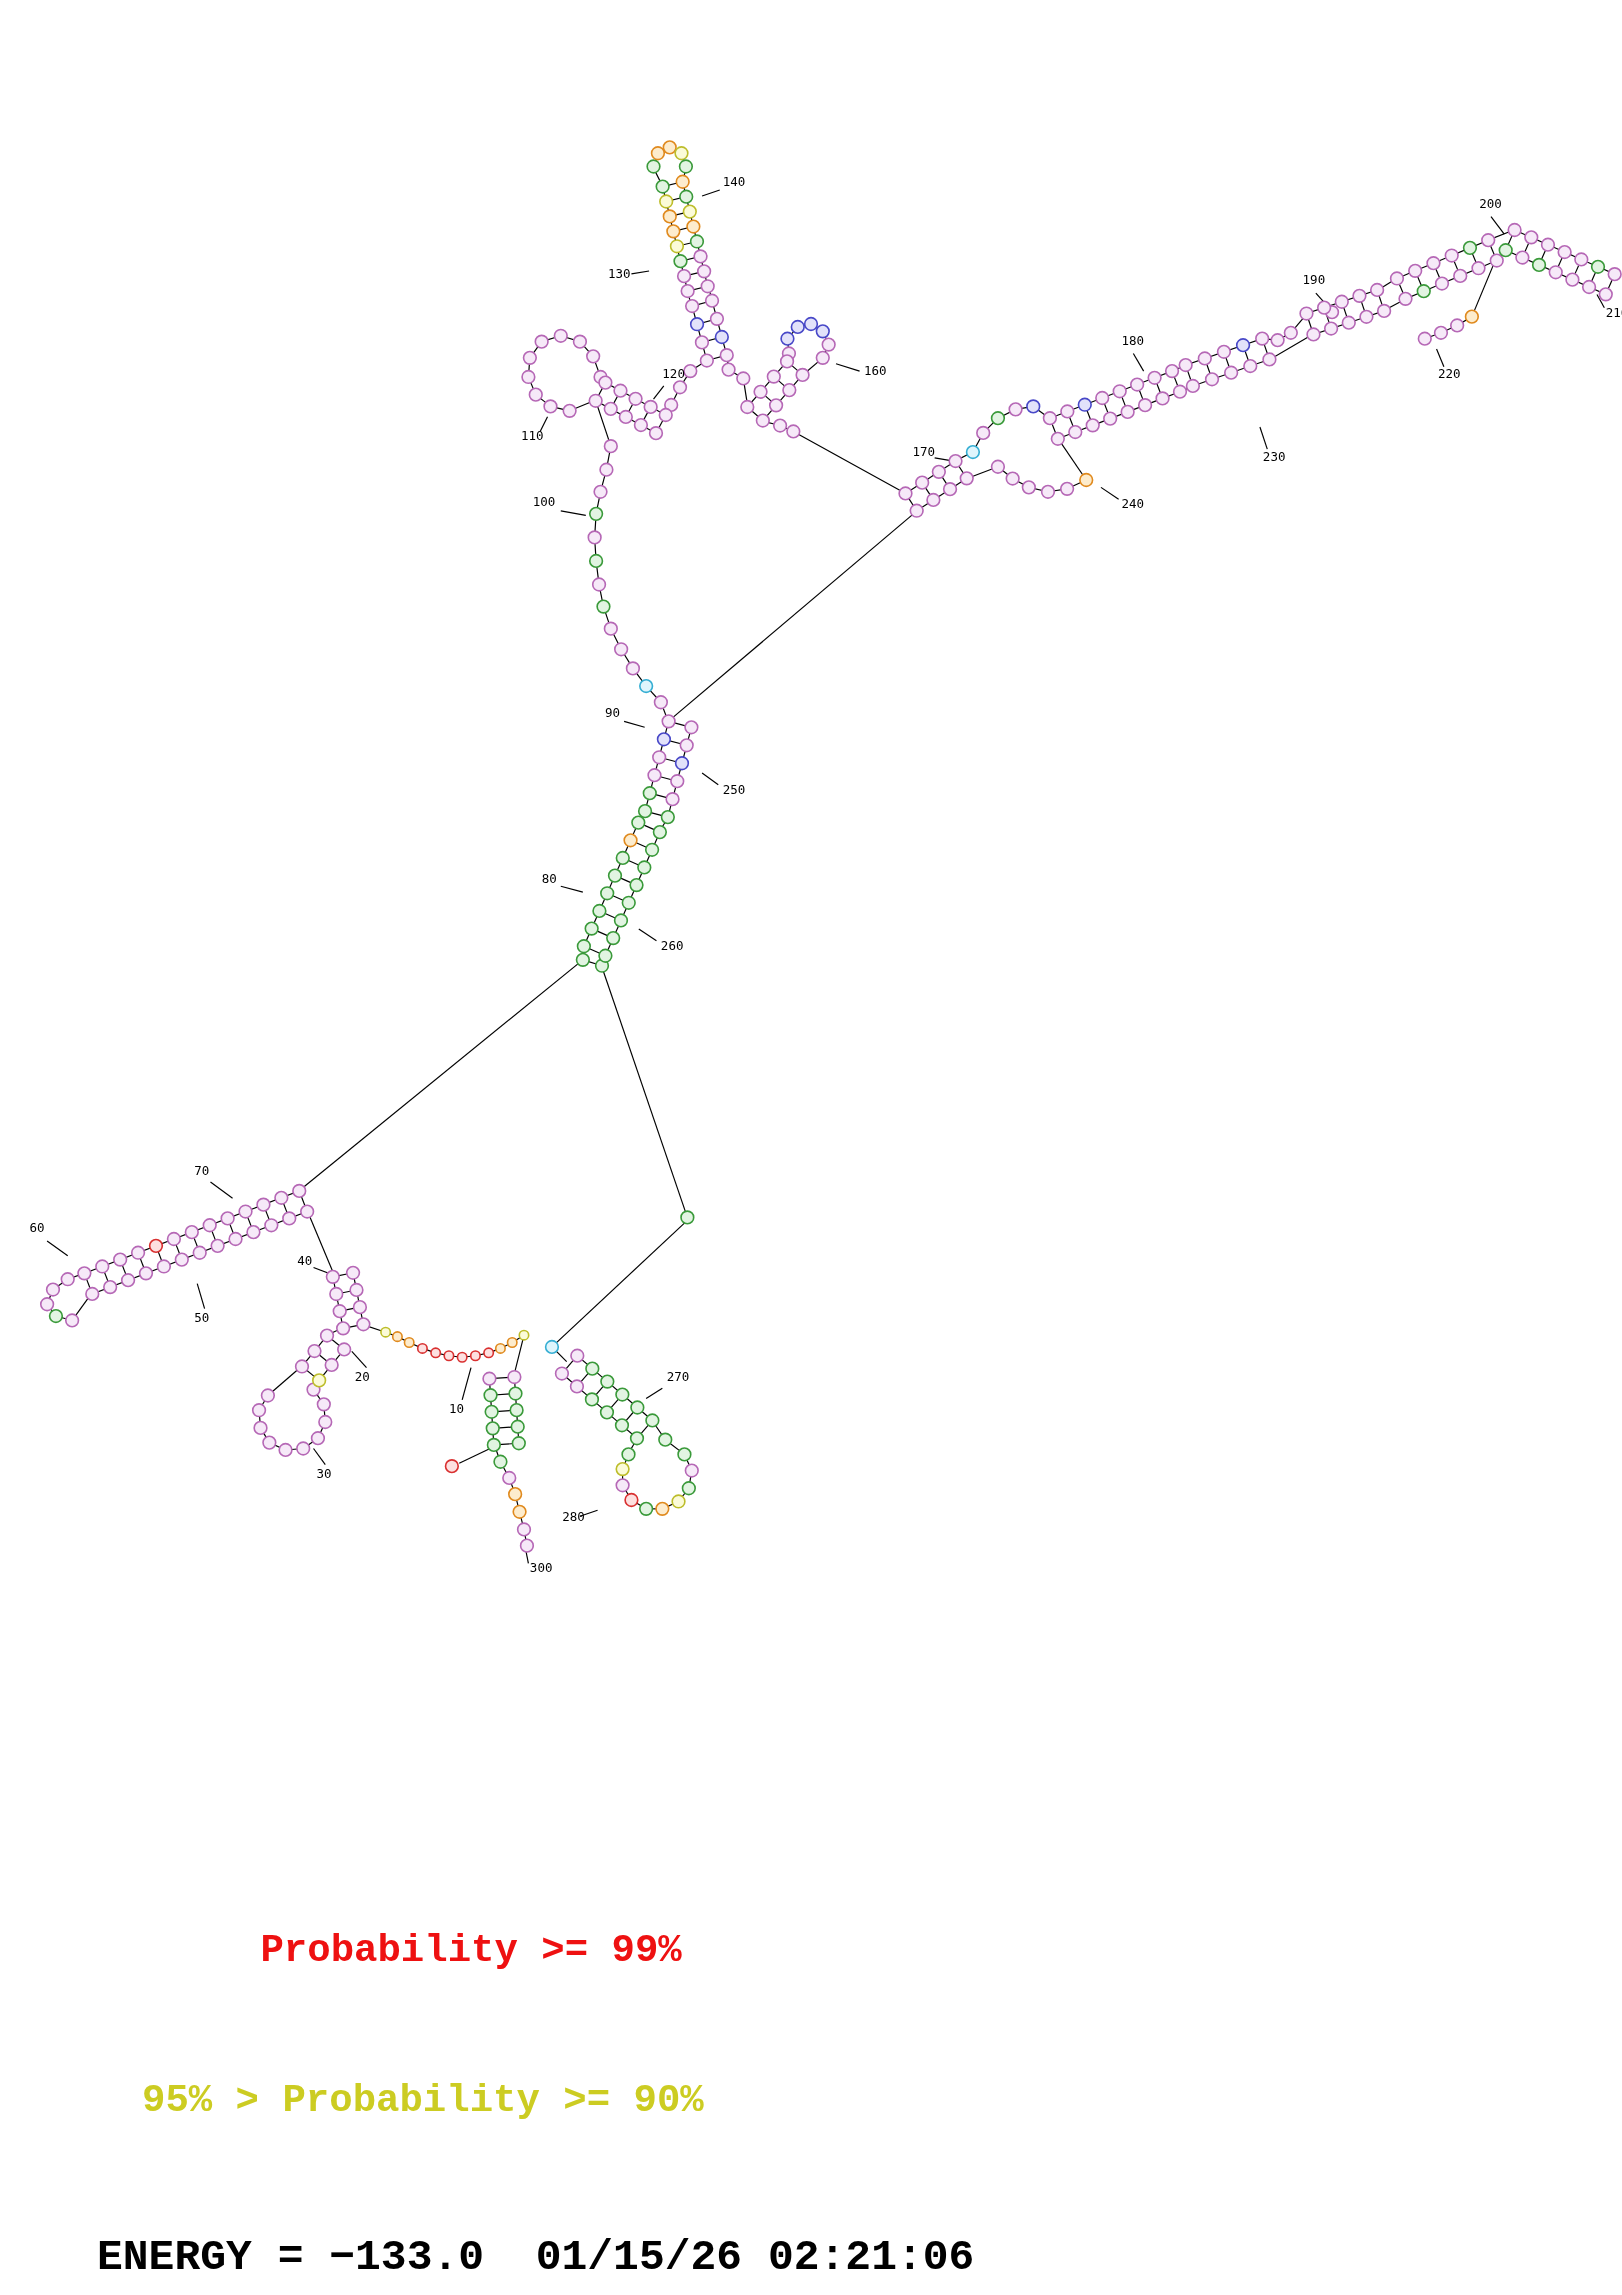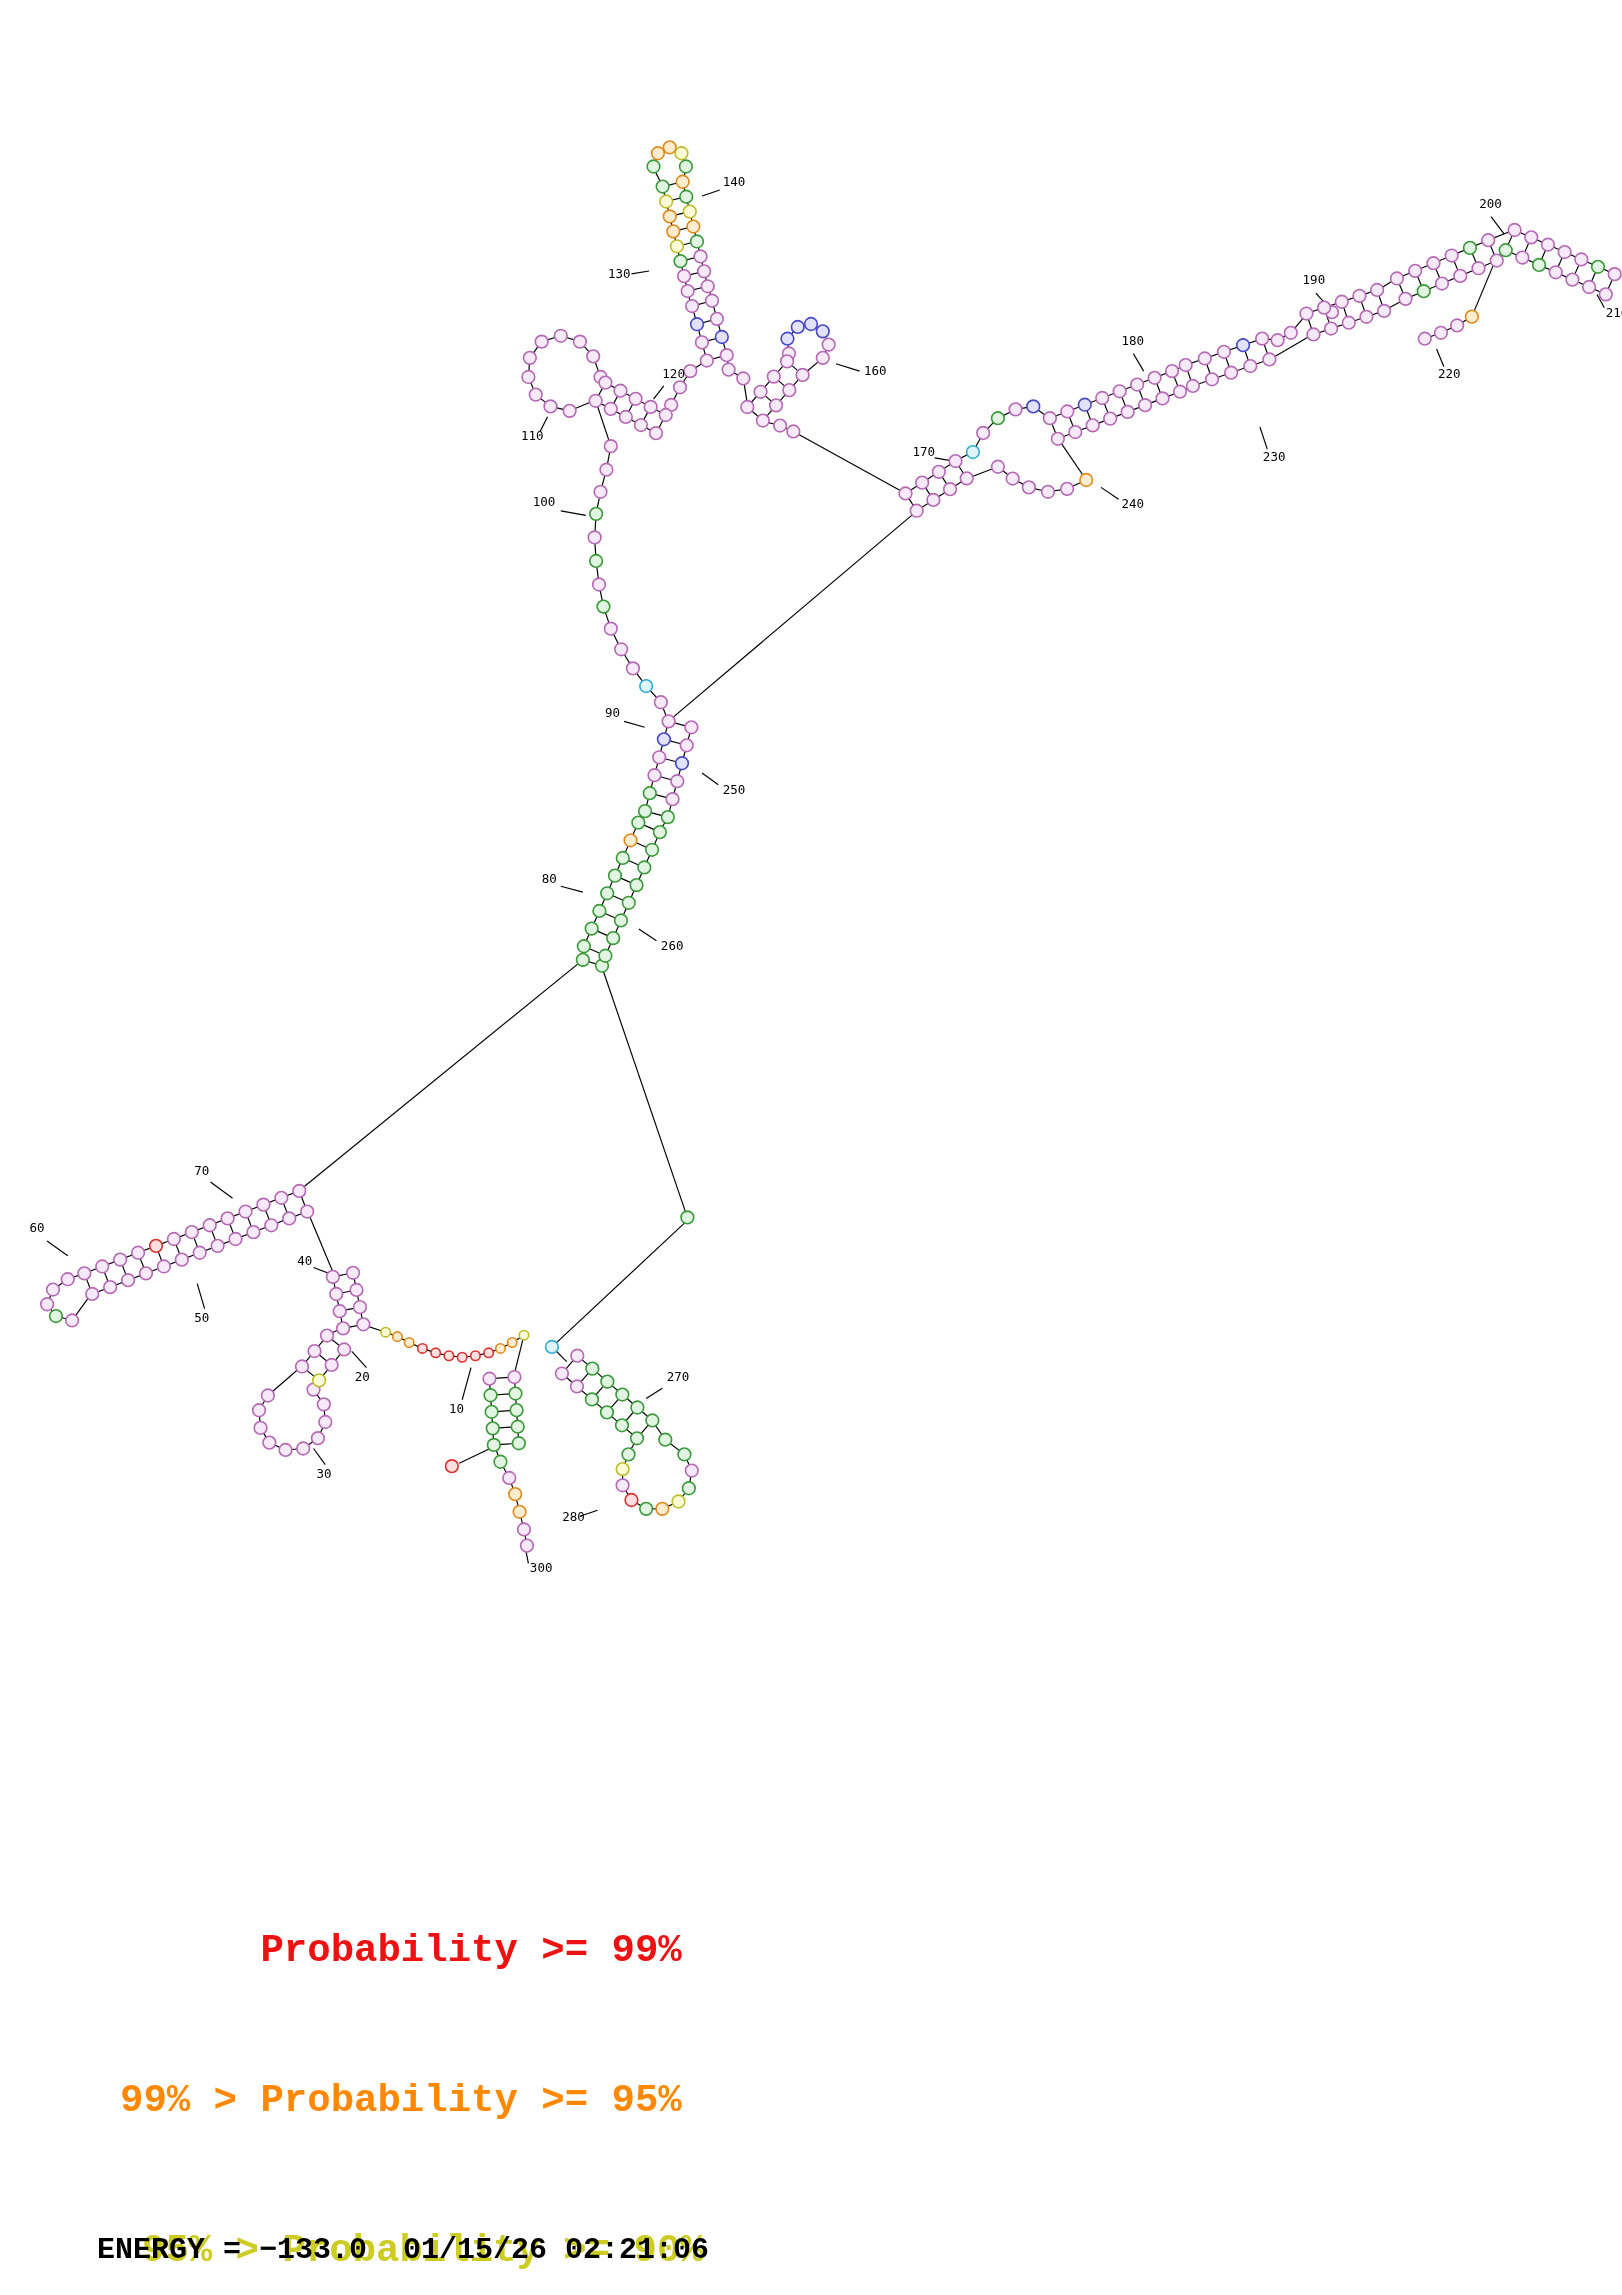--- a/index.html
+++ b/index.html
@@ -6,21 +6,21 @@
   body{width:1622px;height:2295px;background:#ffffff;position:relative;overflow:hidden;
        font-family:"Liberation Sans",sans-serif;}
   #rna-svg{position:absolute;left:0;top:0;}
   #rna-svg text{font-family:"DejaVu Sans Mono","Liberation Mono",monospace;fill:#000;}
   .legend{position:absolute;left:98px;top:1826px;white-space:pre;
           font-family:"Liberation Mono","DejaVu Sans Mono",monospace;
           font-weight:bold;font-size:39px;line-height:50px;}
   .legend-row{white-space:pre;text-align:center;}
   .energy{position:absolute;left:97px;top:2233px;white-space:pre;color:#000;
           font-family:"Liberation Mono","DejaVu Sans Mono",monospace;
-          font-weight:bold;font-size:30px;}
+          font-weight:bold;font-size:43px;}
 </style>
 </head>
 <body>
 
 <svg id="rna-svg" width="1622" height="2295" viewBox="0 0 1102 1559" xmlns="http://www.w3.org/2000/svg">
     <g stroke="#000" stroke-width="0.8">
       <line x1="539" y1="293" x2="615" y2="335"></line>
       <line x1="623" y1="347" x2="454" y2="490"></line>
       <line x1="396" y1="652" x2="203" y2="809"></line>
       <line x1="409" y1="657" x2="467" y2="827"></line>
@@ -797,21 +797,20 @@
       <text x="491" y="539" font-size="8.5">250</text>
       <text x="449" y="645" font-size="8.5">260</text>
       <text x="453" y="938" font-size="8.5">270</text>
       <text x="382" y="1033" font-size="8.5">280</text>
       <text x="360" y="1068" font-size="8.5">300</text>
     </g>
   </svg>
 
 <div class="legend">
   <div class="legend-row" style="color: rgb(238, 17, 17);">      Probability &gt;= 99%</div>
-  <div class="legend-row" style="color: rgb(255, 136, 0);">99% &gt; Probability &gt;= 95%</div>
   <div class="legend-row" style="color: rgb(204, 204, 34); margin-left: 44px;">95% &gt; Probability &gt;= 90%</div>
   
   
   
   
   
 </div>
 
 <div class="energy">ENERGY = −133.0  01/15/26 02:21:06</div>
 

